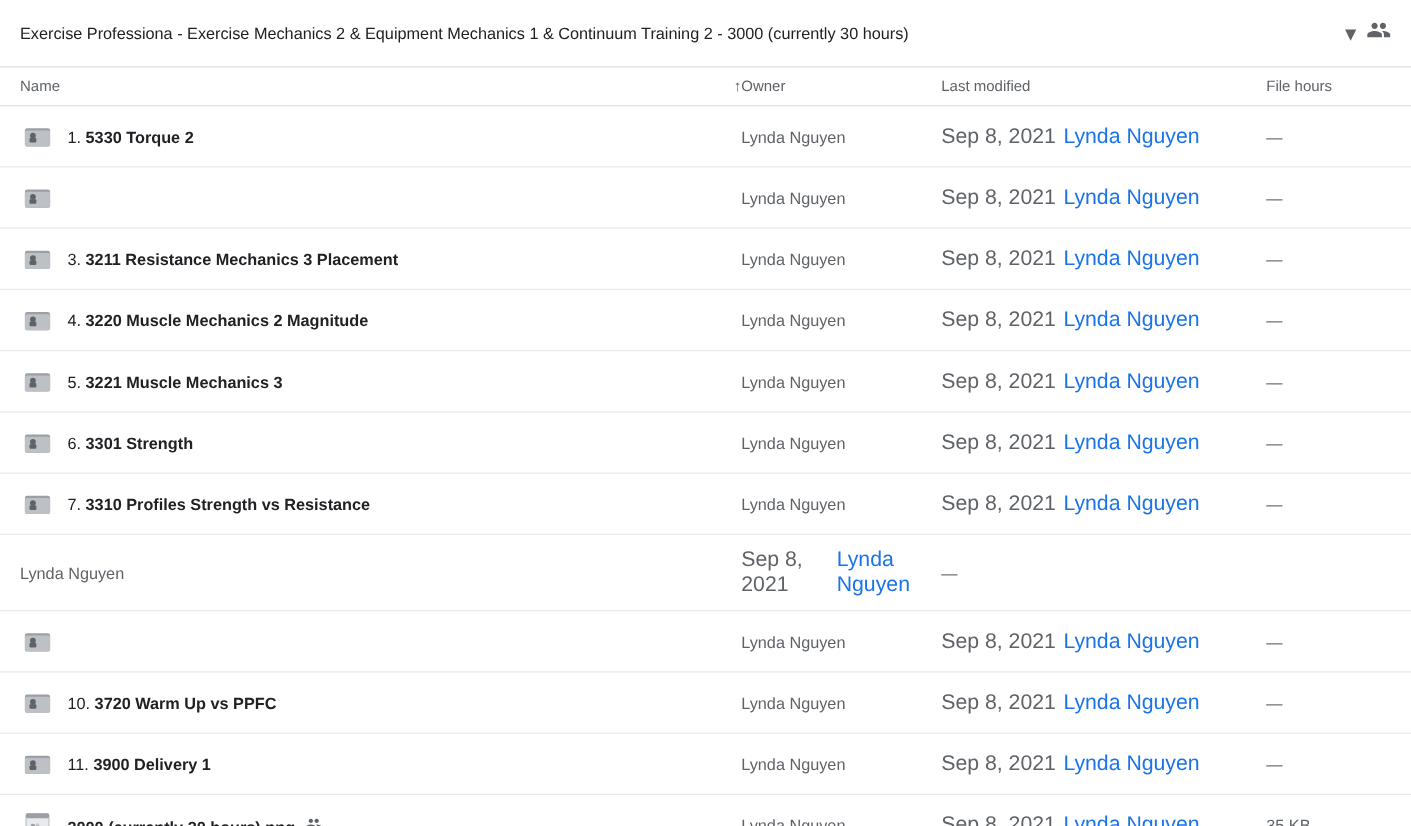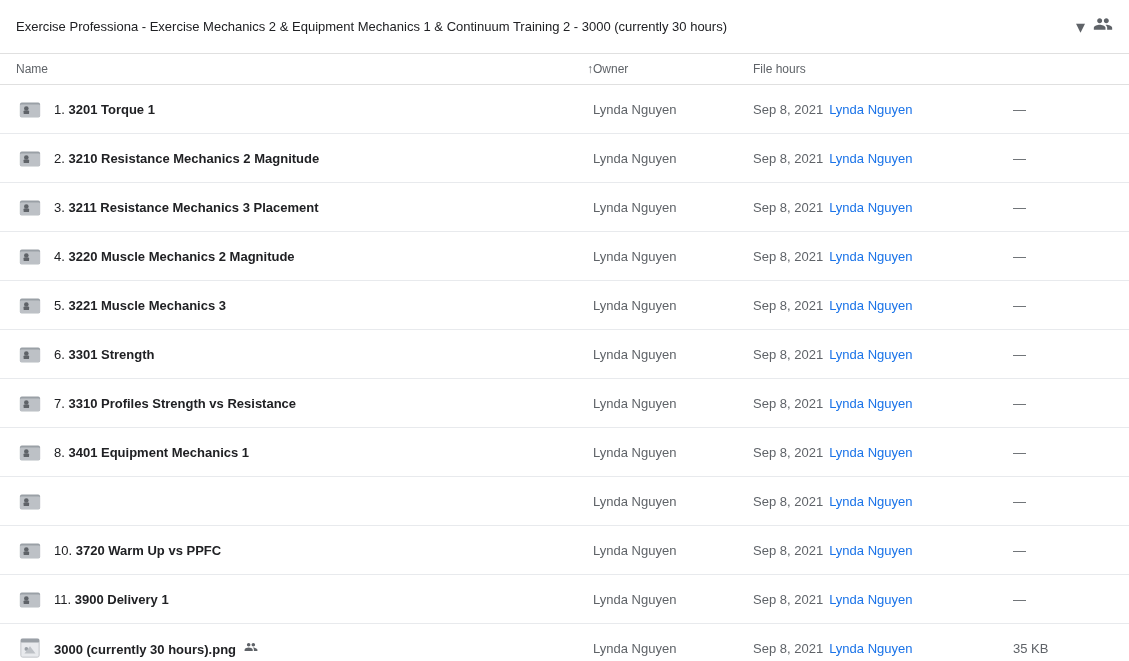--- a/index.html
+++ b/index.html
@@ -69,21 +69,21 @@
       color: #202124;
     }
     .item-name strong { font-weight: 600; }
 
     .cell-owner { color: #5f6368; font-size: 13px; }
     .cell-modified {
       display: flex;
       align-items: center;
       gap: 6px;
       color: #5f6368;
-      font-size: 13px;
+      font-size: 17px;
     }
     .modified-editor { color: #1a73e8; }
     .cell-size { color: #5f6368; font-size: 13px; }
 
     .file-row .file-icon {
       width: 28px;
       height: 28px;
       display: flex;
       align-items: center;
       justify-content: center;
@@ -107,56 +107,56 @@
       </svg>
   </span>
 </div>
 
 <div class="table-header">
   <div class="col-name">
     <span>Name</span>
     <span class="sort-arrow">↑</span>
   </div>
   <div>Owner</div>
+  <div>Last modified</div>
   <div>File hours</div>
 </div>
 
 <div id="table-body">
     <div class="table-row">
     <div class="cell-name">
 
       <div class="folder-icon">
         <svg class="folder-svg" viewBox="0 0 24 24" fill="none">
           <rect x="1" y="5" width="22" height="16" rx="2" fill="#9aa0a6"></rect>
           <rect x="1" y="7" width="22" height="14" rx="1.5" fill="#bdc1c6"></rect>
           <circle cx="8" cy="11.5" r="2.5" fill="#5f6368"></circle>
           <rect x="5" y="13.5" width="6" height="4" rx="1" fill="#5f6368"></rect>
         </svg>
       </div>
-      <span class="item-name">1. <strong>3201 Torque 1</strong></span>
-    </div>
-    <div class="cell-owner">Lynda Nguyen</div>
-    <div class="cell-modified">
-      <span>Sep 8, 2021</span>
-      <span class="modified-editor">Lynda Nguyen</span>
-    </div>
-    <div class="cell-size">—</div>
-  </div>
-    <div class="table-row">
-    <div class="cell-name">
-
-      <div class="folder-icon">
-        <svg class="folder-svg" viewBox="0 0 24 24" fill="none">
-          <rect x="1" y="5" width="22" height="16" rx="2" fill="#9aa0a6"></rect>
-          <rect x="1" y="7" width="22" height="14" rx="1.5" fill="#bdc1c6"></rect>
-          <circle cx="8" cy="11.5" r="2.5" fill="#5f6368"></circle>
-          <rect x="5" y="13.5" width="6" height="4" rx="1" fill="#5f6368"></rect>
-        </svg>
-      </div>
-      <span class="item-name">2. <strong>3210 Resistance Mechanics 2 Magnitude</strong></span>
+      <span class="item-name">1. <strong>5330 Torque 2</strong></span>
+    </div>
+    <div class="cell-owner">Lynda Nguyen</div>
+    <div class="cell-modified">
+      <span>Sep 8, 2021</span>
+      <span class="modified-editor">Lynda Nguyen</span>
+    </div>
+    <div class="cell-size">—</div>
+  </div>
+    <div class="table-row">
+    <div class="cell-name">
+
+      <div class="folder-icon">
+        <svg class="folder-svg" viewBox="0 0 24 24" fill="none">
+          <rect x="1" y="5" width="22" height="16" rx="2" fill="#9aa0a6"></rect>
+          <rect x="1" y="7" width="22" height="14" rx="1.5" fill="#bdc1c6"></rect>
+          <circle cx="8" cy="11.5" r="2.5" fill="#5f6368"></circle>
+          <rect x="5" y="13.5" width="6" height="4" rx="1" fill="#5f6368"></rect>
+        </svg>
+      </div>
     </div>
     <div class="cell-owner">Lynda Nguyen</div>
     <div class="cell-modified">
       <span>Sep 8, 2021</span>
       <span class="modified-editor">Lynda Nguyen</span>
     </div>
     <div class="cell-size">—</div>
   </div>
     <div class="table-row">
     <div class="cell-name">
@@ -252,32 +252,20 @@
       <span class="item-name">7. <strong>3310 Profiles Strength vs Resistance</strong></span>
     </div>
     <div class="cell-owner">Lynda Nguyen</div>
     <div class="cell-modified">
       <span>Sep 8, 2021</span>
       <span class="modified-editor">Lynda Nguyen</span>
     </div>
     <div class="cell-size">—</div>
   </div>
     <div class="table-row">
-    <div class="cell-name">
-
-      <div class="folder-icon">
-        <svg class="folder-svg" viewBox="0 0 24 24" fill="none">
-          <rect x="1" y="5" width="22" height="16" rx="2" fill="#9aa0a6"></rect>
-          <rect x="1" y="7" width="22" height="14" rx="1.5" fill="#bdc1c6"></rect>
-          <circle cx="8" cy="11.5" r="2.5" fill="#5f6368"></circle>
-          <rect x="5" y="13.5" width="6" height="4" rx="1" fill="#5f6368"></rect>
-        </svg>
-      </div>
-      <span class="item-name">8. <strong>3401 Equipment Mechanics 1</strong></span>
-    </div>
     <div class="cell-owner">Lynda Nguyen</div>
     <div class="cell-modified">
       <span>Sep 8, 2021</span>
       <span class="modified-editor">Lynda Nguyen</span>
     </div>
     <div class="cell-size">—</div>
   </div>
     <div class="table-row">
     <div class="cell-name">
 

